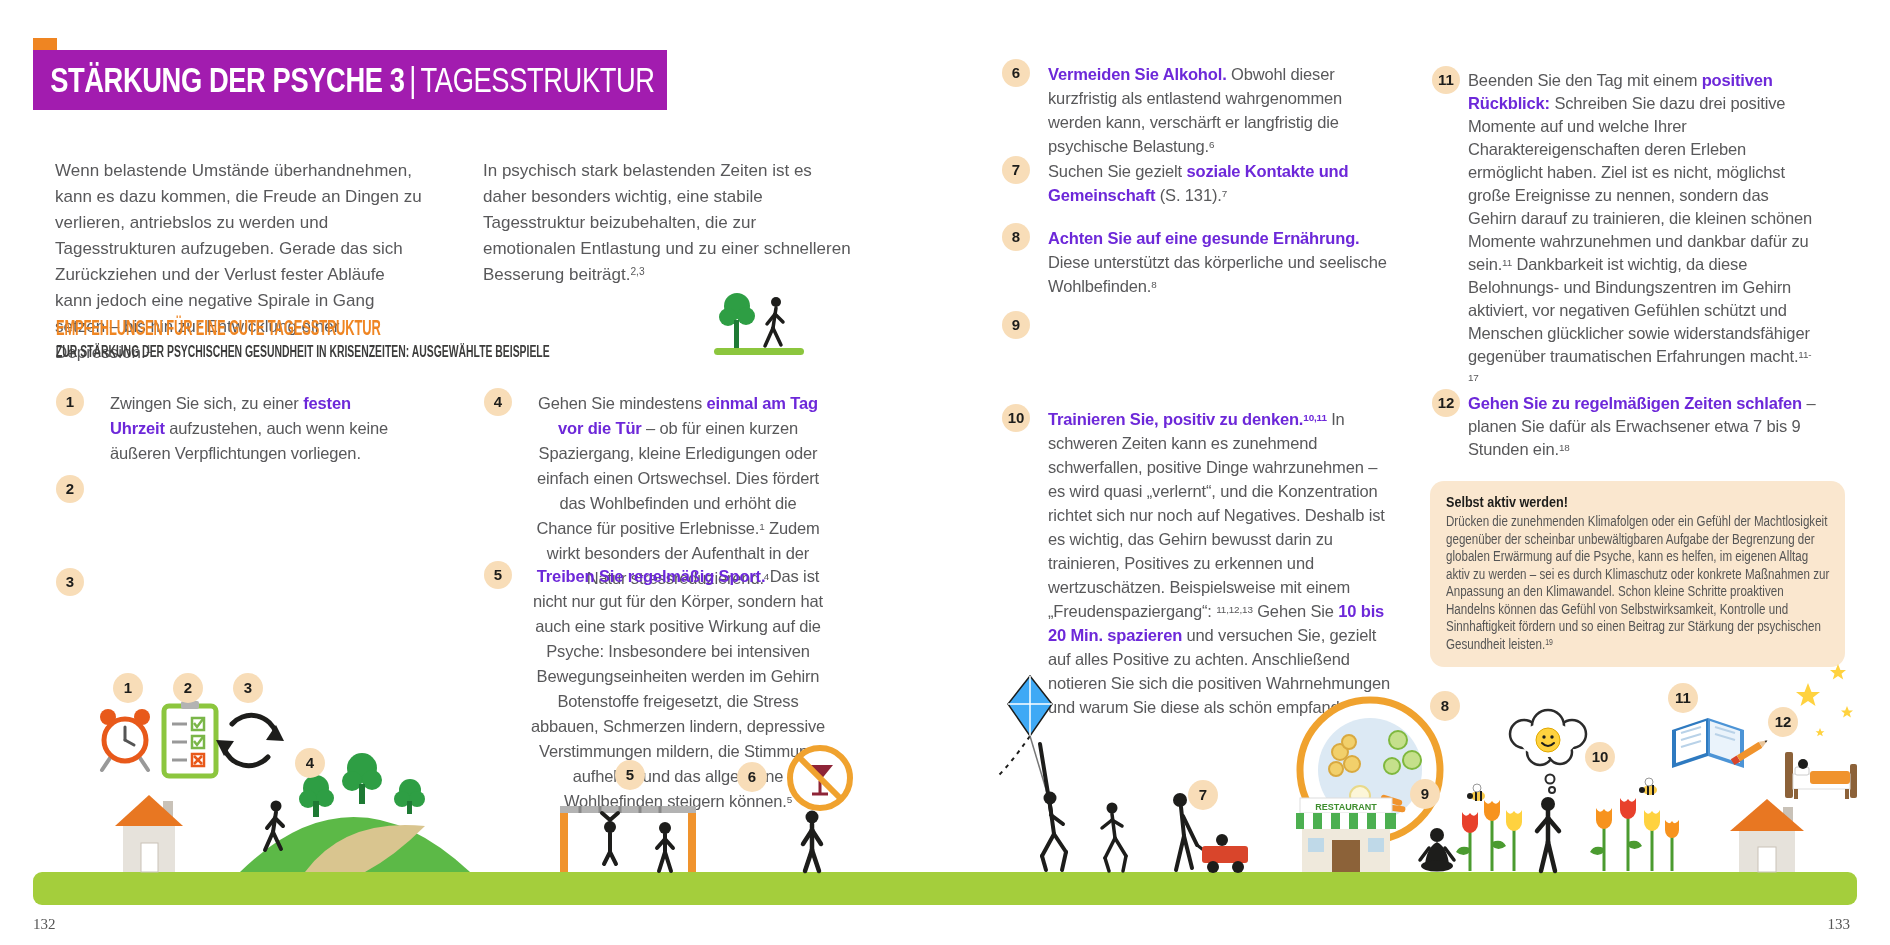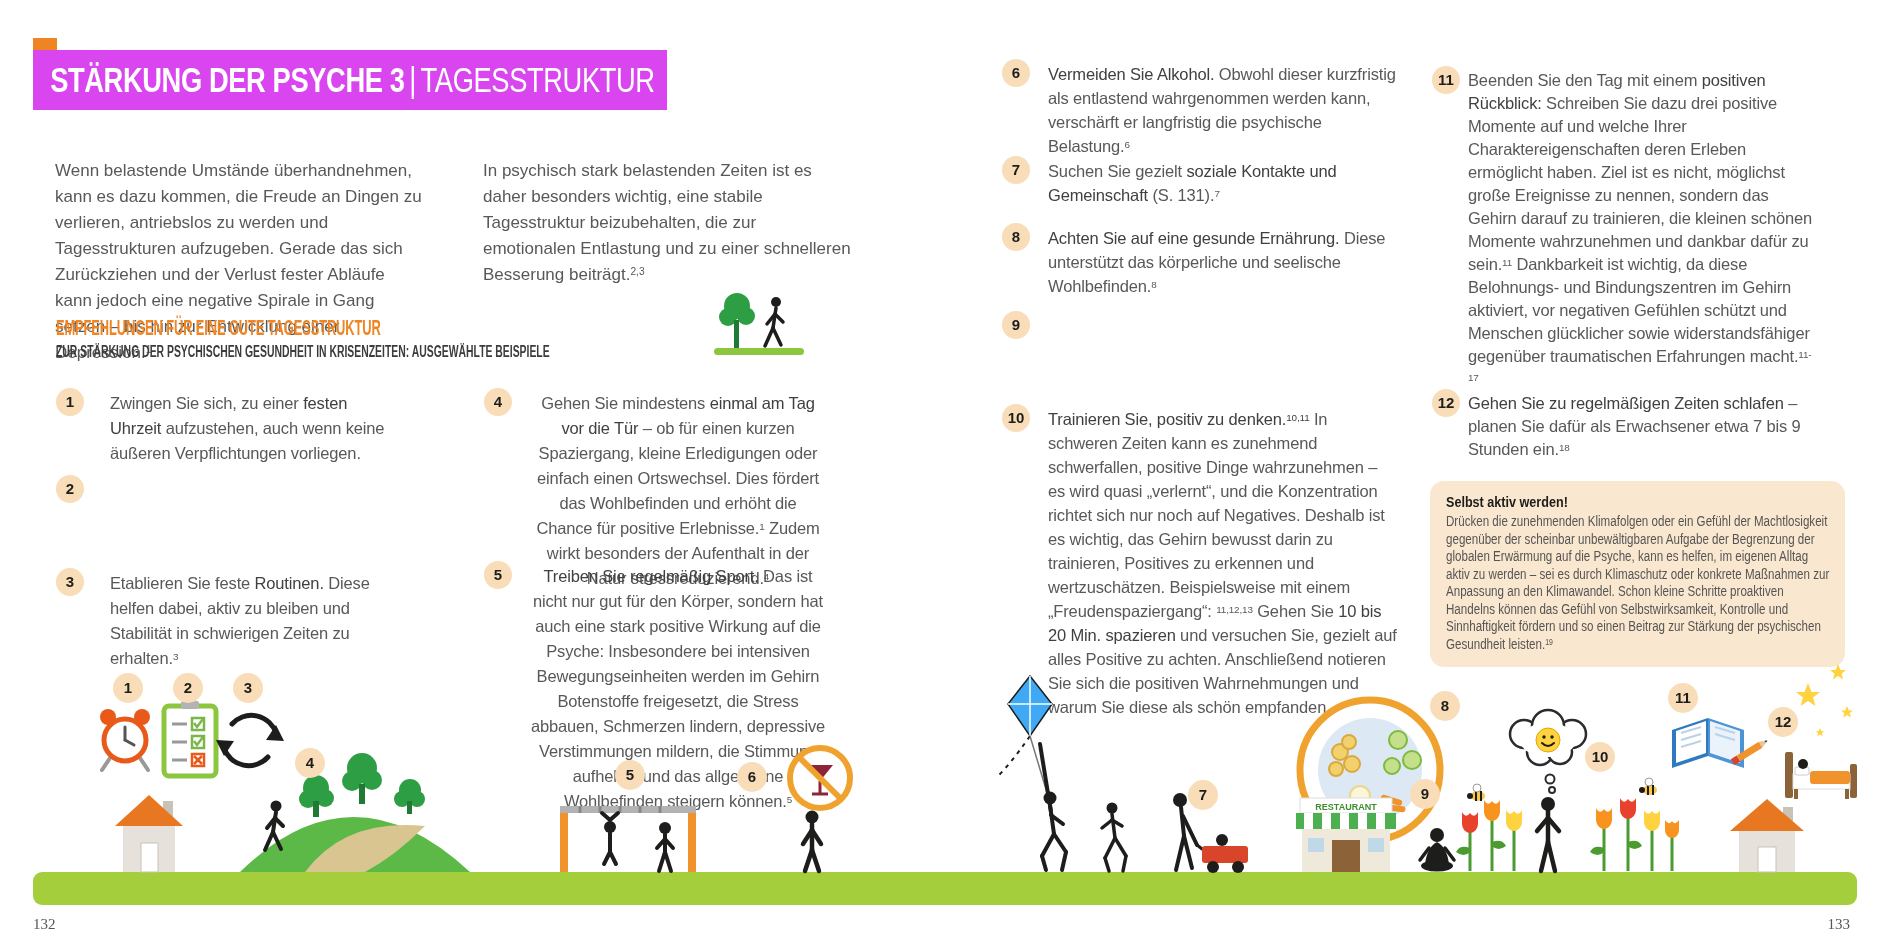--- a/index.html
+++ b/index.html
@@ -1,20 +1,20 @@
 <!DOCTYPE html>
 <html lang="de"><head>
 <meta charset="utf-8">
 <style>
   html,body{margin:0;padding:0;background:#fff;}
   #page{position:relative;width:1890px;height:945px;background:#ffffff;overflow:hidden;
         font-family:"Liberation Sans","DejaVu Sans",sans-serif;color:#58585a;}
   .abs{position:absolute;}
   
-  .banner{position:absolute;left:33px;top:50px;width:634px;height:60px;background:#d946ef;}
+  .banner{position:absolute;left:33px;top:50px;width:634px;height:60px;background:#a21caf;}
   .banner-tab{position:absolute;left:33px;top:38px;width:24px;height:12px;background:#EF8522;}
   .banner h1{margin:0;padding-left:22px;line-height:60px;font-size:35px;color:#fff;white-space:nowrap;
              transform:scaleX(.78);transform-origin:0 50%;letter-spacing:-.5px;font-weight:700;}
   .banner .t-sep{font-weight:400;padding:0 6px;}
   .banner .t-sub{font-weight:400;}
   
   .intro{position:absolute;width:368px;font-size:17px;line-height:26px;color:#58585a;}
   
   .h-orange{position:absolute;left:56px;top:316px;font-size:21.5px;font-weight:700;color:#EF8522;
             white-space:nowrap;transform:scaleX(.60);transform-origin:0 0;letter-spacing:-.2px;}
@@ -22,21 +22,21 @@
           white-space:nowrap;transform:scaleX(.62);transform-origin:0 0;}
   
   .item{position:absolute;}
   .item .badge{position:absolute;left:0;top:-3px;width:28px;height:28px;border-radius:50%;
                background:#F8DDB8;color:#1d1d1b;font-weight:700;font-size:15px;text-align:center;line-height:28px;}
   .item .txt{font-size:16.5px;letter-spacing:-.15px;}
   .colA{left:56px;width:338px;}  .colA .txt{margin-left:54px;line-height:25px;}
   .colB{left:484px;width:342px;} .colB .txt{margin-left:46px;line-height:25px;text-align:center;}
   .colC{left:1002px;width:396px;}.colC .txt{margin-left:46px;line-height:24px;}
   .colD{left:1432px;width:388px;}.colD .txt{margin-left:36px;line-height:23px;width:352px;}
-  .b{font-weight:400;color:#404040;}
+  .b{font-weight:700;color:#6d28d9;}
   sup{font-size:.6em;line-height:0;position:relative;top:-.45em;vertical-align:baseline;}
   
   .infobox{position:absolute;left:1430px;top:481px;width:415px;height:186px;background:#FAE7CF;
            border-radius:14px;box-sizing:border-box;padding:12px 16px;}
   .infobox .inner{width:460px;transform:scaleX(.84);transform-origin:0 0;}
   .infobox h3{margin:0 0 3px 0;font-size:15px;color:#1d1d1b;}
   .infobox p{margin:0;font-size:13.8px;line-height:17.5px;color:#555;}
   
   .imarker{position:absolute;width:30px;height:30px;border-radius:50%;background:#F8DDB8;color:#1d1d1b;
            font-weight:700;font-size:15px;text-align:center;line-height:30px;}
@@ -80,21 +80,20 @@
 
   <div class="item colA" style="top:391px">
     <div class="badge">1</div>
     <div class="txt"><span>Zwingen Sie sich, zu einer </span><span class="b">festen Uhrzeit</span><span> aufzustehen, auch wenn keine äußeren Verpflichtungen vorliegen.</span></div>
   </div>
   <div class="item colA" style="top:478px">
     <div class="badge">2</div>
   </div>
   <div class="item colA" style="top:571px">
     <div class="badge">3</div>
-    <div class="txt"><span>Etablieren Sie feste </span><span class="b">Routinen.</span><span> Diese helfen dabei, aktiv zu bleiben und Stabilität in schwierigen Zeiten zu erhalten.</span><sup>3</sup></div>
   </div>
   <div class="item colB" style="top:391px">
     <div class="badge">4</div>
     <div class="txt"><span>Gehen Sie mindestens </span><span class="b">einmal am Tag vor die Tür</span><span> – ob für einen kurzen Spaziergang, kleine Erledigungen oder einfach einen Ortswechsel. Dies fördert das Wohlbefinden und erhöht die Chance für positive Erlebnisse.</span><sup>1</sup><span> Zudem wirkt besonders der Aufenthalt in der Natur stressreduzierend.</span><sup>4</sup></div>
   </div>
   <div class="item colB" style="top:564px">
     <div class="badge">5</div>
     <div class="txt"><span class="b">Treiben Sie regelmäßig Sport.</span><span> Das ist nicht nur gut für den Körper, sondern hat auch eine stark positive Wirkung auf die Psyche: Insbesondere bei intensiven Bewegungseinheiten werden im Gehirn Botenstoffe freigesetzt, die Stress abbauen, Schmerzen lindern, depressive Verstimmungen mildern, die Stimmung aufhellen und das allgemeine Wohlbefinden steigern können.</span><sup>5</sup></div>
   </div>
 

